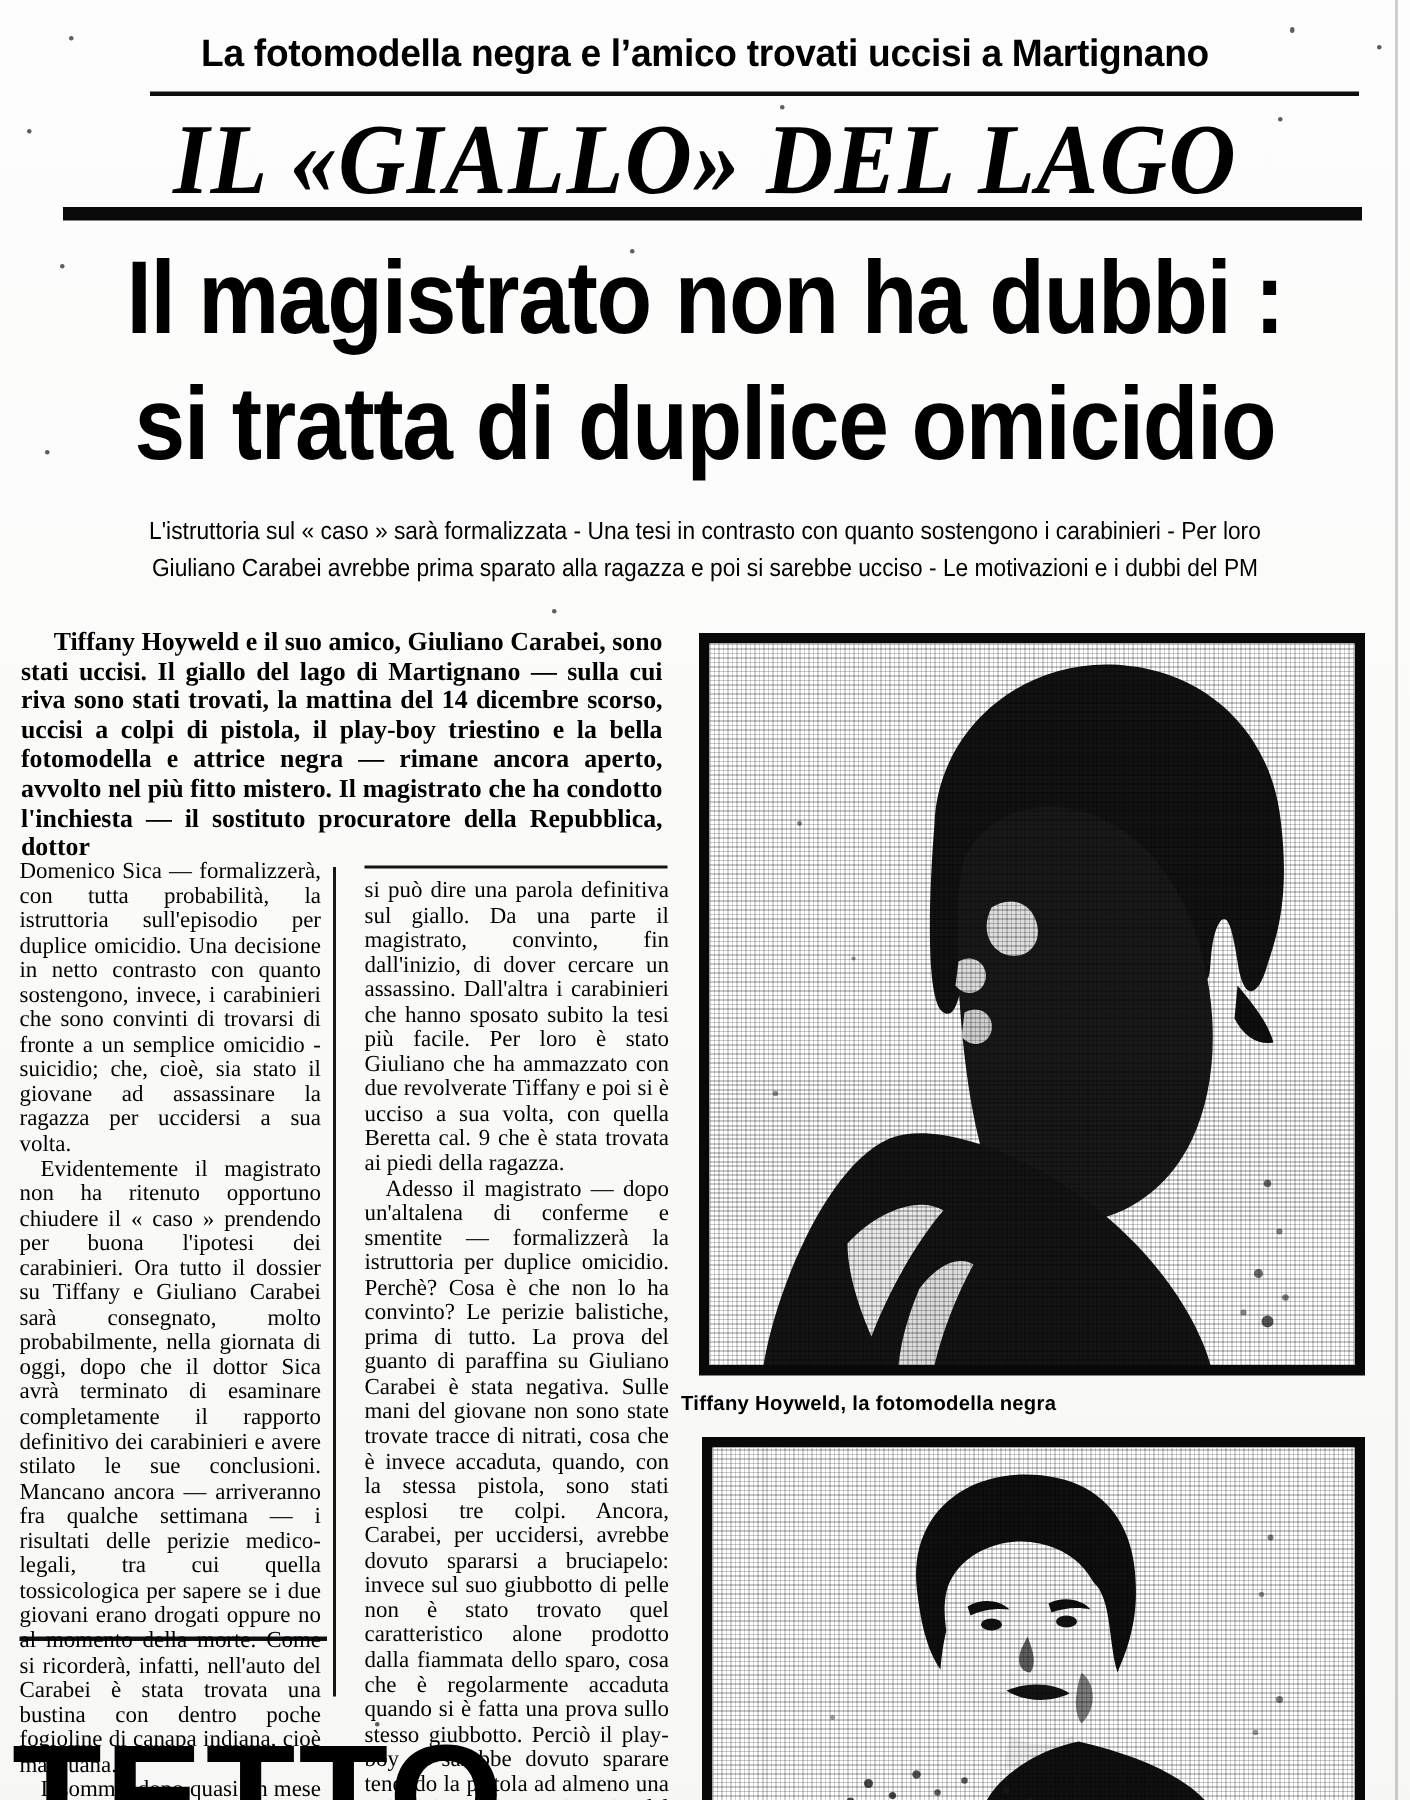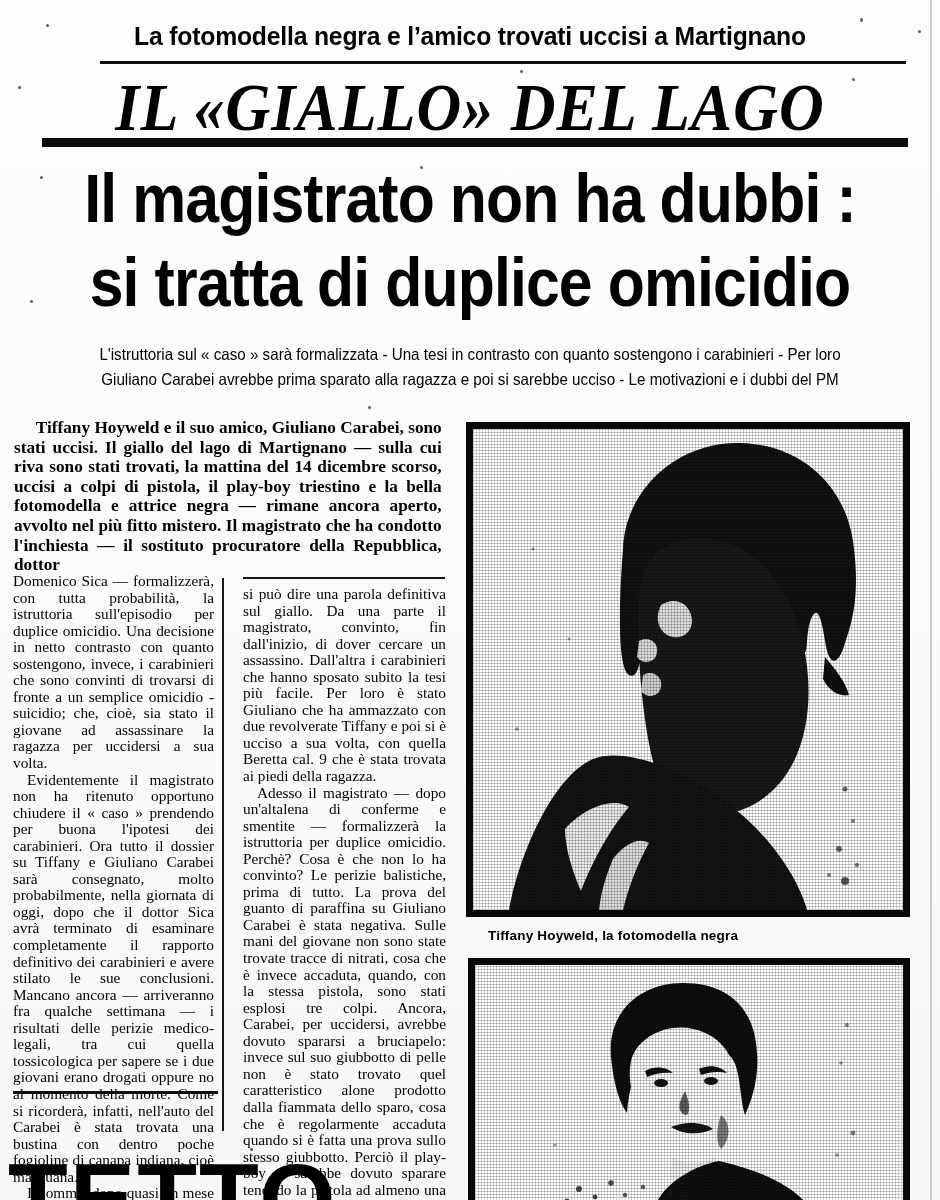--- a/index.html
+++ b/index.html
@@ -213,21 +213,21 @@
     inset: 0;
     background-image:
       repeating-linear-gradient(0deg, rgba(0,0,0,.22) 0 1px, transparent 1px 3px),
       repeating-linear-gradient(90deg, rgba(0,0,0,.18) 0 1px, transparent 1px 3px);
     mix-blend-mode: multiply;
     pointer-events: none;
   }
 
   .caption {
     position: absolute;
-    left: 488px;
+    left: 454px;
     top: 928px;
     font-family: "Liberation Sans", "DejaVu Sans", sans-serif;
     font-weight: bold;
     font-size: 13.5px;
     letter-spacing: .2px;
     white-space: nowrap;
   }
 
   
   .edge-rule {

